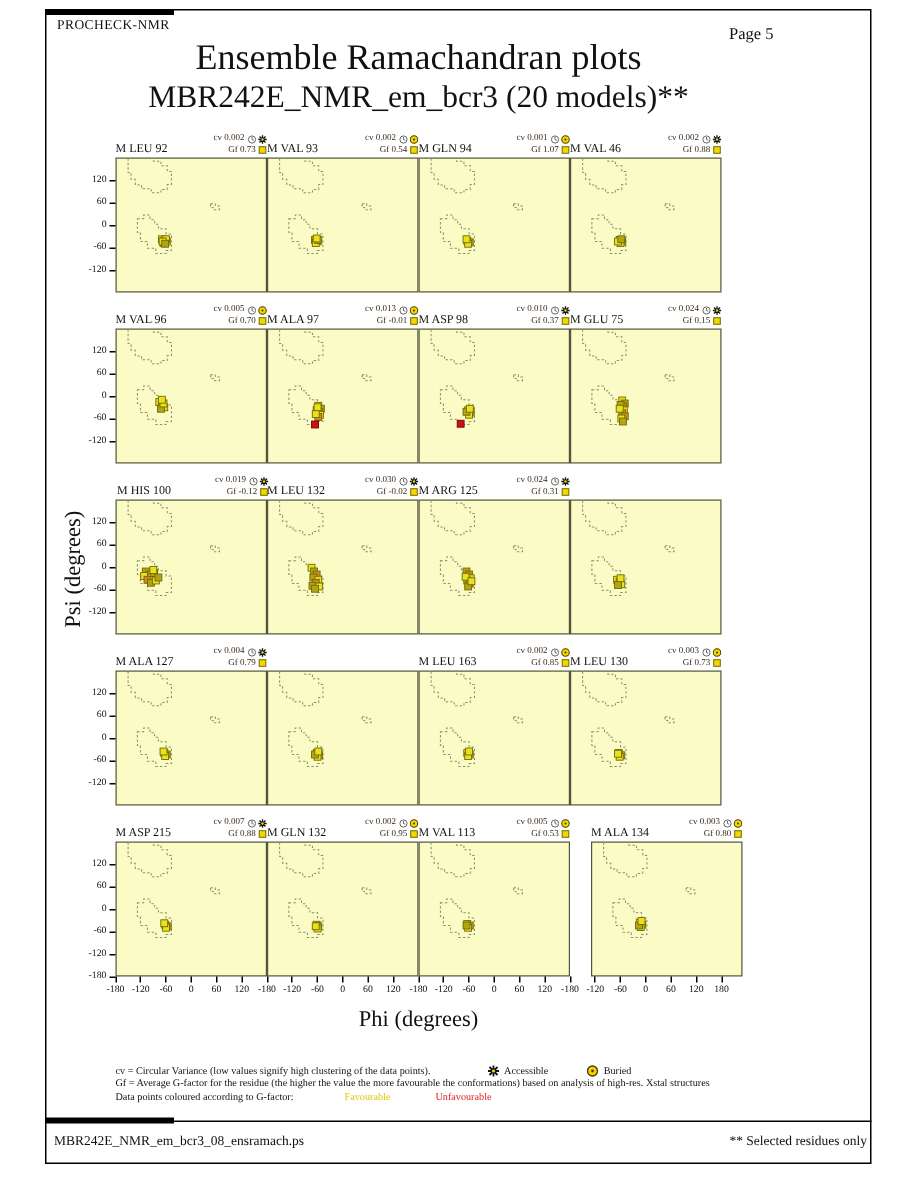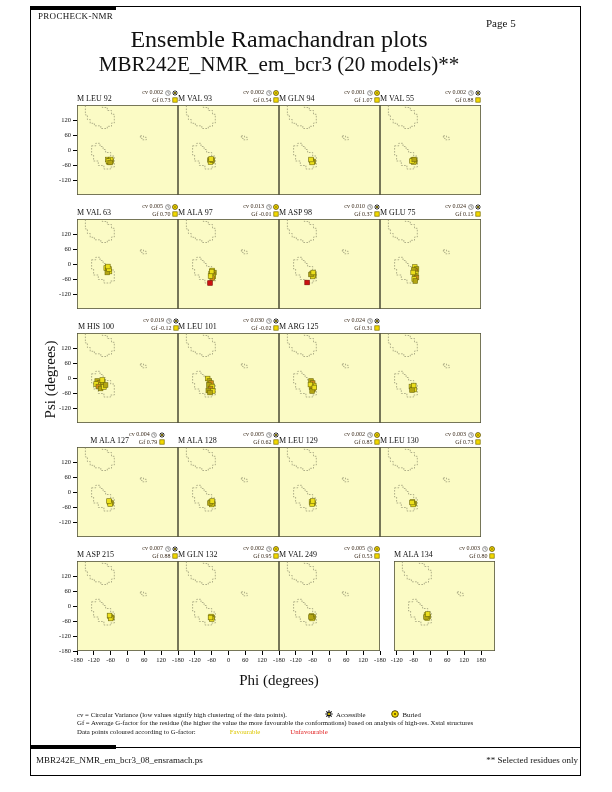--- a/index.html
+++ b/index.html
@@ -146,21 +146,21 @@
           <path d="M14.6 40.8 L18.8 40.8 L18.8 38.3 L23.0 38.3 L23.0 41.5 L26.1 41.5 L26.1 44.5 L28.6 44.5 L28.6 47.5 L33.7 47.5 L33.7 51.0 L37.3 51.0 L37.3 62.0 L33.7 62.0 L33.7 64.0 L26.9 64.0 L26.9 60.5 L21.3 60.5 L21.3 56.0 L16.6 56.0 L16.6 50.0 L14.6 50.0 Z" fill="none" stroke="#8f8f6e" stroke-width=".7" stroke-dasharray="1.6 1.4"></path>
           <path d="M63.4 30.8 L66.5 30.8 L66.5 32.3 L69.3 32.3 L69.3 34.8 L65.1 34.8 L65.1 33.3 L63.4 33.3 Z" fill="none" stroke="#8f8f6e" stroke-width=".7" stroke-dasharray="1.6 1.4"></path>
           <rect x="30.2" y="53.2" width="4.6" height="4.6" fill="#ecdf1c" stroke="#6f6a08" stroke-width=".6"></rect>
           <rect x="31.9" y="54.2" width="4.6" height="4.6" fill="#b3a512" stroke="#6f6a08" stroke-width=".6"></rect>
           <rect x="30.8" y="55.2" width="4.6" height="4.6" fill="#ecdf1c" stroke="#6f6a08" stroke-width=".6"></rect>
           <rect x="29.7" y="52.2" width="4.6" height="4.6" fill="#ecdf1c" stroke="#6f6a08" stroke-width=".6"></rect>
         </svg>
       </div>
       <div class="panel-wrap" style="left: 380px; top: 83px; width: 101px; height: 112px;">
         <div class="panel-header" style="left: 0px; top: 0px; width: 101px; height: 21px;">
-          <span class="res-name">M VAL 55</span>
+          <span class="res-name">M VAL 46</span>
           <span class="hdr-right">
             <span class="hdr-line">
               <span>cv 0.002</span>
               <svg width="6" height="6" viewBox="0 0 6 6">
                 <circle cx="3" cy="3" r="2.4" fill="#fff" stroke="#555" stroke-width=".6"></circle>
                 <path d="M3 3 L3 1.3 M3 3 L4.2 3.5" stroke="#555" stroke-width=".6" fill="none"></path>
               </svg>
               <svg width="6" height="6" viewBox="0 0 6 6">
                 <path d="M3 .2 L3 5.8 M.2 3 L5.8 3 M1 1 L5 5 M5 1 L1 5" stroke="#111" stroke-width=".9" fill="none"></path>
                 <circle cx="3" cy="3" r=".8" fill="#f2d800"></circle>
@@ -181,21 +181,21 @@
           <path d="M63.4 30.8 L66.5 30.8 L66.5 32.3 L69.3 32.3 L69.3 34.8 L65.1 34.8 L65.1 33.3 L63.4 33.3 Z" fill="none" stroke="#8f8f6e" stroke-width=".7" stroke-dasharray="1.6 1.4"></path>
           <rect x="30.8" y="52.7" width="4.6" height="4.6" fill="#ecdf1c" stroke="#6f6a08" stroke-width=".6"></rect>
           <rect x="32.5" y="53.7" width="4.6" height="4.6" fill="#b3a512" stroke="#6f6a08" stroke-width=".6"></rect>
           <rect x="31.4" y="54.7" width="4.6" height="4.6" fill="#ecdf1c" stroke="#6f6a08" stroke-width=".6"></rect>
           <rect x="29.7" y="53.7" width="4.6" height="4.6" fill="#ecdf1c" stroke="#6f6a08" stroke-width=".6"></rect>
           <rect x="31.9" y="52.2" width="4.6" height="4.6" fill="#b3a512" stroke="#6f6a08" stroke-width=".6"></rect>
         </svg>
       </div>
       <div class="panel-wrap" style="left: 77px; top: 197px; width: 101px; height: 112px;">
         <div class="panel-header" style="left: 0px; top: 0px; width: 101px; height: 21px;">
-          <span class="res-name">M VAL 63</span>
+          <span class="res-name">M VAL 96</span>
           <span class="hdr-right">
             <span class="hdr-line">
               <span>cv 0.005</span>
               <svg width="6" height="6" viewBox="0 0 6 6">
                 <circle cx="3" cy="3" r="2.4" fill="#fff" stroke="#555" stroke-width=".6"></circle>
                 <path d="M3 3 L3 1.3 M3 3 L4.2 3.5" stroke="#555" stroke-width=".6" fill="none"></path>
               </svg>
               <svg width="6" height="6" viewBox="0 0 6 6">
                 <circle cx="3" cy="3" r="2.5" fill="#f2d800" stroke="#4a3c00" stroke-width=".7"></circle>
                 <circle cx="3" cy="3" r=".7" fill="#4a3c00"></circle>
@@ -372,21 +372,21 @@
           <rect x="16.8" y="48.7" width="4.6" height="4.6" fill="#ecdf1c" stroke="#6f6a08" stroke-width=".6"></rect>
           <rect x="19.0" y="51.2" width="4.6" height="4.6" fill="#cf8a1b" stroke="#6f6a08" stroke-width=".6"></rect>
           <rect x="21.3" y="53.2" width="4.6" height="4.6" fill="#b3a512" stroke="#6f6a08" stroke-width=".6"></rect>
           <rect x="24.6" y="51.7" width="4.6" height="4.6" fill="#ecdf1c" stroke="#6f6a08" stroke-width=".6"></rect>
           <rect x="22.9" y="44.7" width="4.6" height="4.6" fill="#ecdf1c" stroke="#6f6a08" stroke-width=".6"></rect>
           <rect x="26.3" y="49.7" width="4.6" height="4.6" fill="#b3a512" stroke="#6f6a08" stroke-width=".6"></rect>
         </svg>
       </div>
       <div class="panel-wrap" style="left: 178px; top: 311px; width: 101px; height: 112px;">
         <div class="panel-header" style="left: 0px; top: 0px; width: 101px; height: 21px;">
-          <span class="res-name">M LEU 101</span>
+          <span class="res-name">M LEU 132</span>
           <span class="hdr-right">
             <span class="hdr-line">
               <span>cv 0.030</span>
               <svg width="6" height="6" viewBox="0 0 6 6">
                 <circle cx="3" cy="3" r="2.4" fill="#fff" stroke="#555" stroke-width=".6"></circle>
                 <path d="M3 3 L3 1.3 M3 3 L4.2 3.5" stroke="#555" stroke-width=".6" fill="none"></path>
               </svg>
               <svg width="6" height="6" viewBox="0 0 6 6">
                 <path d="M3 .2 L3 5.8 M.2 3 L5.8 3 M1 1 L5 5 M5 1 L1 5" stroke="#111" stroke-width=".9" fill="none"></path>
                 <circle cx="3" cy="3" r=".8" fill="#f2d800"></circle>
@@ -483,21 +483,21 @@
           <path d="M14.6 40.8 L18.8 40.8 L18.8 38.3 L23.0 38.3 L23.0 41.5 L26.1 41.5 L26.1 44.5 L28.6 44.5 L28.6 47.5 L33.7 47.5 L33.7 51.0 L37.3 51.0 L37.3 62.0 L33.7 62.0 L33.7 64.0 L26.9 64.0 L26.9 60.5 L21.3 60.5 L21.3 56.0 L16.6 56.0 L16.6 50.0 L14.6 50.0 Z" fill="none" stroke="#8f8f6e" stroke-width=".7" stroke-dasharray="1.6 1.4"></path>
           <path d="M63.4 30.8 L66.5 30.8 L66.5 32.3 L69.3 32.3 L69.3 34.8 L65.1 34.8 L65.1 33.3 L63.4 33.3 Z" fill="none" stroke="#8f8f6e" stroke-width=".7" stroke-dasharray="1.6 1.4"></path>
           <rect x="29.1" y="51.2" width="4.6" height="4.6" fill="#ecdf1c" stroke="#6f6a08" stroke-width=".6"></rect>
           <rect x="30.8" y="52.7" width="4.6" height="4.6" fill="#b3a512" stroke="#6f6a08" stroke-width=".6"></rect>
           <rect x="31.9" y="54.2" width="4.6" height="4.6" fill="#ecdf1c" stroke="#6f6a08" stroke-width=".6"></rect>
           <rect x="29.7" y="54.7" width="4.6" height="4.6" fill="#b3a512" stroke="#6f6a08" stroke-width=".6"></rect>
           <rect x="31.4" y="50.2" width="4.6" height="4.6" fill="#ecdf1c" stroke="#6f6a08" stroke-width=".6"></rect>
         </svg>
       </div>
       <div class="panel-wrap" style="left: 77px; top: 425px; width: 101px; height: 112px;">
-        <div class="panel-header" style="left: 0px; top: 0px; width: 101px; height: 21px; justify-content: center;">
+        <div class="panel-header" style="left: 0px; top: 0px; width: 101px; height: 21px;">
           <span class="res-name">M ALA 127</span>
           <span class="hdr-right">
             <span class="hdr-line">
               <span>cv 0.004</span>
               <svg width="6" height="6" viewBox="0 0 6 6">
                 <circle cx="3" cy="3" r="2.4" fill="#fff" stroke="#555" stroke-width=".6"></circle>
                 <path d="M3 3 L3 1.3 M3 3 L4.2 3.5" stroke="#555" stroke-width=".6" fill="none"></path>
               </svg>
               <svg width="6" height="6" viewBox="0 0 6 6">
                 <path d="M3 .2 L3 5.8 M.2 3 L5.8 3 M1 1 L5 5 M5 1 L1 5" stroke="#111" stroke-width=".9" fill="none"></path>
@@ -517,57 +517,35 @@
           <path d="M8.4 0.5 L8.4 10.0 L10.4 10.0 L10.4 14.5 L13.2 14.5 L13.2 18.3 L17.4 18.3 L17.4 20.8 L23.8 20.8 L23.8 23.5 L30.3 23.5 L30.3 21.3 L34.5 21.3 L34.5 18.0 L37.3 18.0 L37.3 9.3 L34.5 9.3 L34.5 5.5 L30.3 5.5 L30.3 2.5 L25.3 2.5 L25.3 0.5" fill="none" stroke="#8f8f6e" stroke-width=".7" stroke-dasharray="1.6 1.4"></path>
           <path d="M14.6 40.8 L18.8 40.8 L18.8 38.3 L23.0 38.3 L23.0 41.5 L26.1 41.5 L26.1 44.5 L28.6 44.5 L28.6 47.5 L33.7 47.5 L33.7 51.0 L37.3 51.0 L37.3 62.0 L33.7 62.0 L33.7 64.0 L26.9 64.0 L26.9 60.5 L21.3 60.5 L21.3 56.0 L16.6 56.0 L16.6 50.0 L14.6 50.0 Z" fill="none" stroke="#8f8f6e" stroke-width=".7" stroke-dasharray="1.6 1.4"></path>
           <path d="M63.4 30.8 L66.5 30.8 L66.5 32.3 L69.3 32.3 L69.3 34.8 L65.1 34.8 L65.1 33.3 L63.4 33.3 Z" fill="none" stroke="#8f8f6e" stroke-width=".7" stroke-dasharray="1.6 1.4"></path>
           <rect x="30.2" y="52.7" width="4.6" height="4.6" fill="#ecdf1c" stroke="#6f6a08" stroke-width=".6"></rect>
           <rect x="31.9" y="53.7" width="4.6" height="4.6" fill="#b3a512" stroke="#6f6a08" stroke-width=".6"></rect>
           <rect x="30.8" y="54.7" width="4.6" height="4.6" fill="#ecdf1c" stroke="#6f6a08" stroke-width=".6"></rect>
           <rect x="29.7" y="51.7" width="4.6" height="4.6" fill="#ecdf1c" stroke="#6f6a08" stroke-width=".6"></rect>
         </svg>
       </div>
       <div class="panel-wrap" style="left: 178px; top: 425px; width: 101px; height: 112px;">
-        <div class="panel-header" style="left: 0px; top: 0px; width: 101px; height: 21px;">
-          <span class="res-name">M ALA 128</span>
-          <span class="hdr-right">
-            <span class="hdr-line">
-              <span>cv 0.005</span>
-              <svg width="6" height="6" viewBox="0 0 6 6">
-                <circle cx="3" cy="3" r="2.4" fill="#fff" stroke="#555" stroke-width=".6"></circle>
-                <path d="M3 3 L3 1.3 M3 3 L4.2 3.5" stroke="#555" stroke-width=".6" fill="none"></path>
-              </svg>
-              <svg width="6" height="6" viewBox="0 0 6 6">
-                <path d="M3 .2 L3 5.8 M.2 3 L5.8 3 M1 1 L5 5 M5 1 L1 5" stroke="#111" stroke-width=".9" fill="none"></path>
-                <circle cx="3" cy="3" r=".8" fill="#f2d800"></circle>
-              </svg>
-            </span>
-            <span class="hdr-line">
-              <span>Gf 0.62</span>
-              <svg width="6" height="6" viewBox="0 0 6 6">
-                <rect x=".8" y=".8" width="4.4" height="4.4" fill="#f2d800" stroke="#7a7000" stroke-width=".7"></rect>
-              </svg>
-            </span>
-          </span>
-        </div>
         <svg width="101" height="90" viewBox="0 0 101 90" style="position:absolute;left:0;top:22px;">
           <rect x="0" y="0" width="101" height="90" fill="#fbfbc5" stroke="#55553d" stroke-width="1.6"></rect>
           <path d="M8.4 0.5 L8.4 10.0 L10.4 10.0 L10.4 14.5 L13.2 14.5 L13.2 18.3 L17.4 18.3 L17.4 20.8 L23.8 20.8 L23.8 23.5 L30.3 23.5 L30.3 21.3 L34.5 21.3 L34.5 18.0 L37.3 18.0 L37.3 9.3 L34.5 9.3 L34.5 5.5 L30.3 5.5 L30.3 2.5 L25.3 2.5 L25.3 0.5" fill="none" stroke="#8f8f6e" stroke-width=".7" stroke-dasharray="1.6 1.4"></path>
           <path d="M14.6 40.8 L18.8 40.8 L18.8 38.3 L23.0 38.3 L23.0 41.5 L26.1 41.5 L26.1 44.5 L28.6 44.5 L28.6 47.5 L33.7 47.5 L33.7 51.0 L37.3 51.0 L37.3 62.0 L33.7 62.0 L33.7 64.0 L26.9 64.0 L26.9 60.5 L21.3 60.5 L21.3 56.0 L16.6 56.0 L16.6 50.0 L14.6 50.0 Z" fill="none" stroke="#8f8f6e" stroke-width=".7" stroke-dasharray="1.6 1.4"></path>
           <path d="M63.4 30.8 L66.5 30.8 L66.5 32.3 L69.3 32.3 L69.3 34.8 L65.1 34.8 L65.1 33.3 L63.4 33.3 Z" fill="none" stroke="#8f8f6e" stroke-width=".7" stroke-dasharray="1.6 1.4"></path>
           <rect x="30.8" y="52.7" width="4.6" height="4.6" fill="#ecdf1c" stroke="#6f6a08" stroke-width=".6"></rect>
           <rect x="32.5" y="54.2" width="4.6" height="4.6" fill="#b3a512" stroke="#6f6a08" stroke-width=".6"></rect>
           <rect x="31.4" y="55.2" width="4.6" height="4.6" fill="#ecdf1c" stroke="#6f6a08" stroke-width=".6"></rect>
           <rect x="29.7" y="53.7" width="4.6" height="4.6" fill="#b3a512" stroke="#6f6a08" stroke-width=".6"></rect>
           <rect x="31.9" y="51.7" width="4.6" height="4.6" fill="#ecdf1c" stroke="#6f6a08" stroke-width=".6"></rect>
         </svg>
       </div>
       <div class="panel-wrap" style="left: 279px; top: 425px; width: 101px; height: 112px;">
         <div class="panel-header" style="left: 0px; top: 0px; width: 101px; height: 21px;">
-          <span class="res-name">M LEU 129</span>
+          <span class="res-name">M LEU 163</span>
           <span class="hdr-right">
             <span class="hdr-line">
               <span>cv 0.002</span>
               <svg width="6" height="6" viewBox="0 0 6 6">
                 <circle cx="3" cy="3" r="2.4" fill="#fff" stroke="#555" stroke-width=".6"></circle>
                 <path d="M3 3 L3 1.3 M3 3 L4.2 3.5" stroke="#555" stroke-width=".6" fill="none"></path>
               </svg>
               <svg width="6" height="6" viewBox="0 0 6 6">
                 <circle cx="3" cy="3" r="2.5" fill="#f2d800" stroke="#4a3c00" stroke-width=".7"></circle>
                 <circle cx="3" cy="3" r=".7" fill="#4a3c00"></circle>
@@ -689,21 +667,21 @@
           <path d="M14.6 40.8 L18.8 40.8 L18.8 38.3 L23.0 38.3 L23.0 41.5 L26.1 41.5 L26.1 44.5 L28.6 44.5 L28.6 47.5 L33.7 47.5 L33.7 51.0 L37.3 51.0 L37.3 62.0 L33.7 62.0 L33.7 64.0 L26.9 64.0 L26.9 60.5 L21.3 60.5 L21.3 56.0 L16.6 56.0 L16.6 50.0 L14.6 50.0 Z" fill="none" stroke="#8f8f6e" stroke-width=".7" stroke-dasharray="1.6 1.4"></path>
           <path d="M63.4 30.8 L66.5 30.8 L66.5 32.3 L69.3 32.3 L69.3 34.8 L65.1 34.8 L65.1 33.3 L63.4 33.3 Z" fill="none" stroke="#8f8f6e" stroke-width=".7" stroke-dasharray="1.6 1.4"></path>
           <rect x="30.8" y="53.2" width="4.6" height="4.6" fill="#ecdf1c" stroke="#6f6a08" stroke-width=".6"></rect>
           <rect x="31.9" y="54.2" width="4.6" height="4.6" fill="#b3a512" stroke="#6f6a08" stroke-width=".6"></rect>
           <rect x="31.4" y="55.7" width="4.6" height="4.6" fill="#ecdf1c" stroke="#6f6a08" stroke-width=".6"></rect>
           <rect x="30.2" y="54.2" width="4.6" height="4.6" fill="#ecdf1c" stroke="#6f6a08" stroke-width=".6"></rect>
         </svg>
       </div>
       <div class="panel-wrap" style="left: 279px; top: 539px; width: 101px; height: 112px;">
         <div class="panel-header" style="left: 0px; top: 0px; width: 101px; height: 21px;">
-          <span class="res-name">M VAL 249</span>
+          <span class="res-name">M VAL 113</span>
           <span class="hdr-right">
             <span class="hdr-line">
               <span>cv 0.005</span>
               <svg width="6" height="6" viewBox="0 0 6 6">
                 <circle cx="3" cy="3" r="2.4" fill="#fff" stroke="#555" stroke-width=".6"></circle>
                 <path d="M3 3 L3 1.3 M3 3 L4.2 3.5" stroke="#555" stroke-width=".6" fill="none"></path>
               </svg>
               <svg width="6" height="6" viewBox="0 0 6 6">
                 <circle cx="3" cy="3" r="2.5" fill="#f2d800" stroke="#4a3c00" stroke-width=".7"></circle>
                 <circle cx="3" cy="3" r=".7" fill="#4a3c00"></circle>

